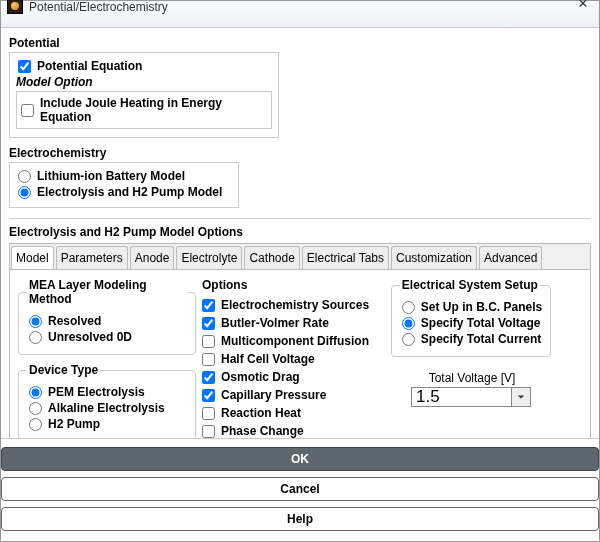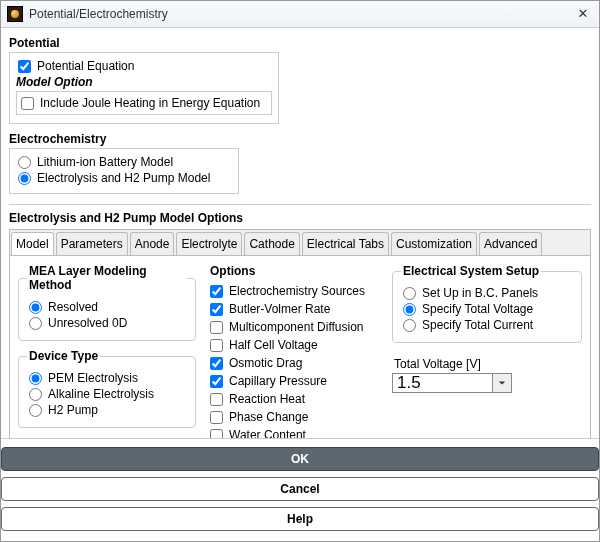--- a/index.html
+++ b/index.html
@@ -16,21 +16,21 @@
     border: 1px solid #999;
     background: #fff;
     display: flex;
     flex-direction: column;
   }
   .titlebar {
     height: 24px;
     background: linear-gradient(#f8fafd,#eef2f8);
     border-bottom: 1px solid #ccc;
     display: flex;
-    align-items: center;
+    align-items: flex-end;
     padding: 13px 6px;
   }
   .titlebar .icon {
     width: 16px; height:16px;
     background: #2b1d0f;
     border: 1px solid #000;
     margin-right: 6px;
     display:flex;align-items:center;justify-content:center;
   }
   .titlebar .icon span {
@@ -52,21 +52,21 @@
     margin: 2px 0 2px 0;
   }
   .grp {
     border: 1px solid #ccc;
     padding: 4px 6px 6px 6px;
     margin-bottom:6px;
     display:inline-block;
   }
   .row { display:flex; align-items:center; margin:2px 0; }
   .row input[type=checkbox], .row input[type=radio] { margin:0 6px 0 2px; }
-  .row label { cursor:pointer; }
+  .row label { cursor:pointer;font-weight:bold; }
   hr.sep { border:none; border-top:1px solid #ccc; margin:4px 0 6px 0; }
   .tabs {
     display:flex;
     border:1px solid #bbb;
     border-bottom:none;
     background:#f0f0f0;
     margin-top:4px;
   }
   .tab {
     padding:4px 4px;
@@ -78,21 +78,21 @@
     flex:0 0 auto;
     cursor:pointer;
     border-radius:3px 3px 0 0;
   }
   .tab.active { background:#fff; }
   .tabpanel {
     border:1px solid #bbb;
     padding:8px;
     height:242px;
     display:flex;
-    gap:12px;
+    gap:4px;
   }
   fieldset.box {
     border:1px solid #ccc;
     border-radius:4px;
     padding:6px 8px 8px 8px;
     margin:0 0 8px 0;
   }
   fieldset.box legend {
     font-weight:bold;
     padding:0 2px;
@@ -251,21 +251,21 @@
         <div class="row">
             <input type="checkbox" id="op7" style="">
             <label for="op7">Phase Change</label>
           </div>
         <div class="row">
             <input type="checkbox" id="op8" style="">
             <label for="op8">Water Content</label>
           </div>
       </div>
 
-      <div class="col" style="width:190px;">
+      <div class="col" style="width:190px;align-items:center;">
         <fieldset class="box">
           <legend>Electrical System Setup</legend>
           <div class="row">
               <input type="radio" name="es" id="es0" style="">
               <label for="es0">Set Up in B.C. Panels</label>
             </div>
           <div class="row">
               <input type="radio" name="es" id="es1" checked="" style="">
               <label for="es1">Specify Total Voltage</label>
             </div>

